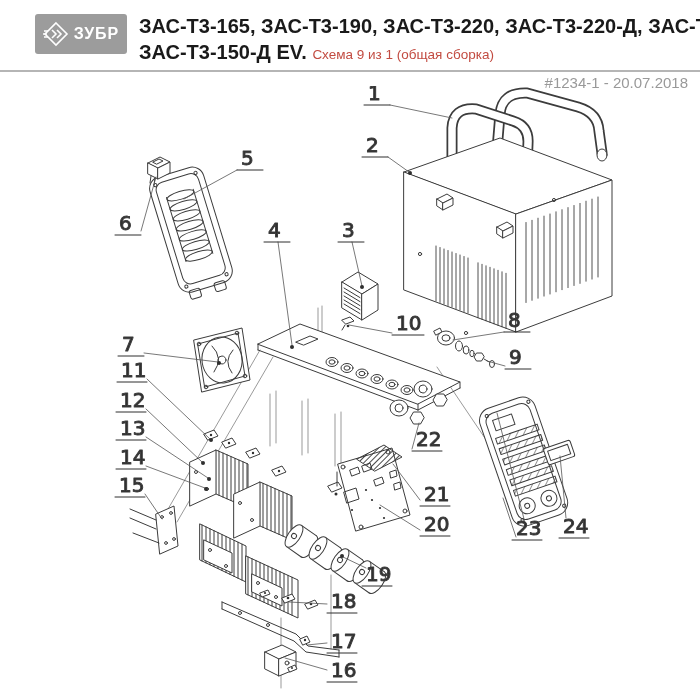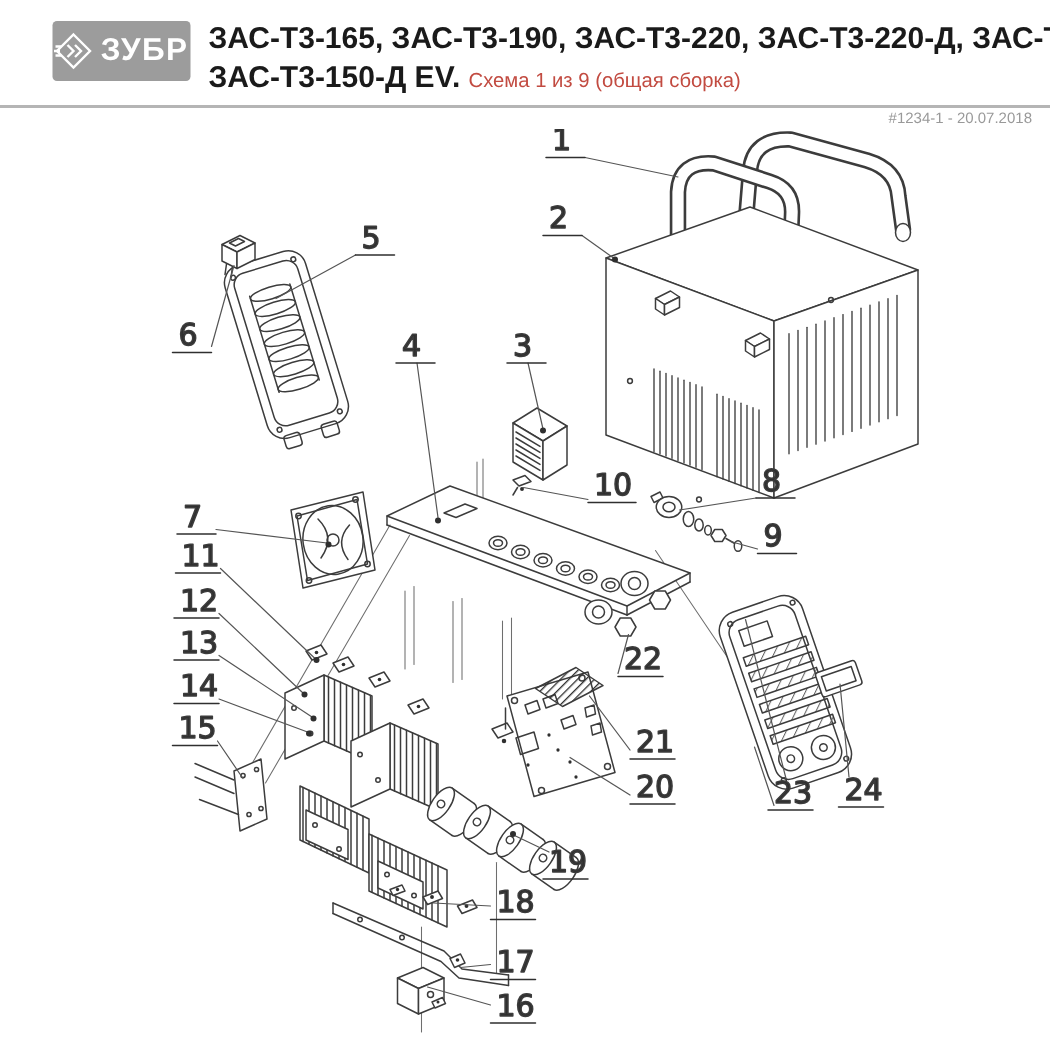--- a/index.html
+++ b/index.html
@@ -1,26 +1,26 @@
 <!DOCTYPE html>
 <html><head>
 <meta charset="utf-8">
 <style>
   html,body{margin:0;padding:0;background:#fff;}
   .page{position:relative;width:700px;height:700px;background:#fff;overflow:hidden;
         font-family:"Liberation Sans",sans-serif;}
   .logo{position:absolute;left:35px;top:14px;width:92px;height:40px;border-radius:3px;
         display:flex;align-items:center;justify-content:center;gap:5px;background:#9c9c9c;}
-  .logo-text{color:#fff;font-weight:bold;font-size:21px;letter-spacing:1px;}
+  .logo-text{color:#fff;font-weight:bold;font-size:16px;letter-spacing:1px;}
   .titles{position:absolute;left:139px;top:14px;width:550px;}
   .t1{font-weight:bold;font-size:20px;color:#1a1a1a;line-height:25px;white-space:nowrap;}
   .t2{font-weight:bold;font-size:20px;color:#1a1a1a;line-height:26px;white-space:nowrap;}
   .t2 .sub{font-weight:normal;font-size:13.5px;}
   .rule{position:absolute;left:0;top:70px;width:700px;height:2px;background:#b5b5b5;}
-  .docref{position:absolute;top:74px;right:12px;font-size:10px;color:#999;margin-left:21px;}
+  .docref{position:absolute;top:74px;right:12px;font-size:15px;color:#999;margin-left:21px;}
   .diagram{position:absolute;left:0;top:86px;width:700px;height:614px;}
   .art{stroke:#3c3c3c;fill:none;stroke-width:1;stroke-linejoin:round;stroke-linecap:round;}
   .guides{stroke:#6e6e6e;stroke-width:0.7;}
   .callout-num{font-family:"DejaVu Sans",sans-serif;font-size:20px;fill:#2f2f2f;}
 </style>
 </head>
 <body>
 
 <div class="page">
 
@@ -33,21 +33,21 @@
         <path d="M1,10 L5,10 M0,13 L4,13 M1,16 L5,16"></path>
       </g>
     </svg>
     <span class="logo-text">ЗУБР</span>
   </div>
 
   <div class="titles">
     <div class="t1">ЗАС-Т3-165, ЗАС-Т3-190, ЗАС-Т3-220, ЗАС-Т3-220-Д, ЗАС-Т3-250,</div>
     <div class="t2">
       <span>ЗАС-Т3-150-Д EV.</span>
-      <span class="sub" style="color: rgb(194, 75, 65);">Схема 1 из 9 (общая сборка)</span>
+      <span class="sub" style="color: rgb(194, 75, 65);">Схема 9 из 1 (общая сборка)</span>
     </div>
   </div>
 
   <div class="rule" style="background: rgb(181, 181, 181);"></div>
   <div class="docref" style="color: rgb(153, 153, 153);">#1234-1 - 20.07.2018</div>
 
   <div class="diagram">
   <svg id="diagram-svg" width="700" height="614" viewBox="0 86 700 614">
     <defs>
       <pattern id="hatch" width="6" height="6" patternUnits="userSpaceOnUse" patternTransform="rotate(45)">

